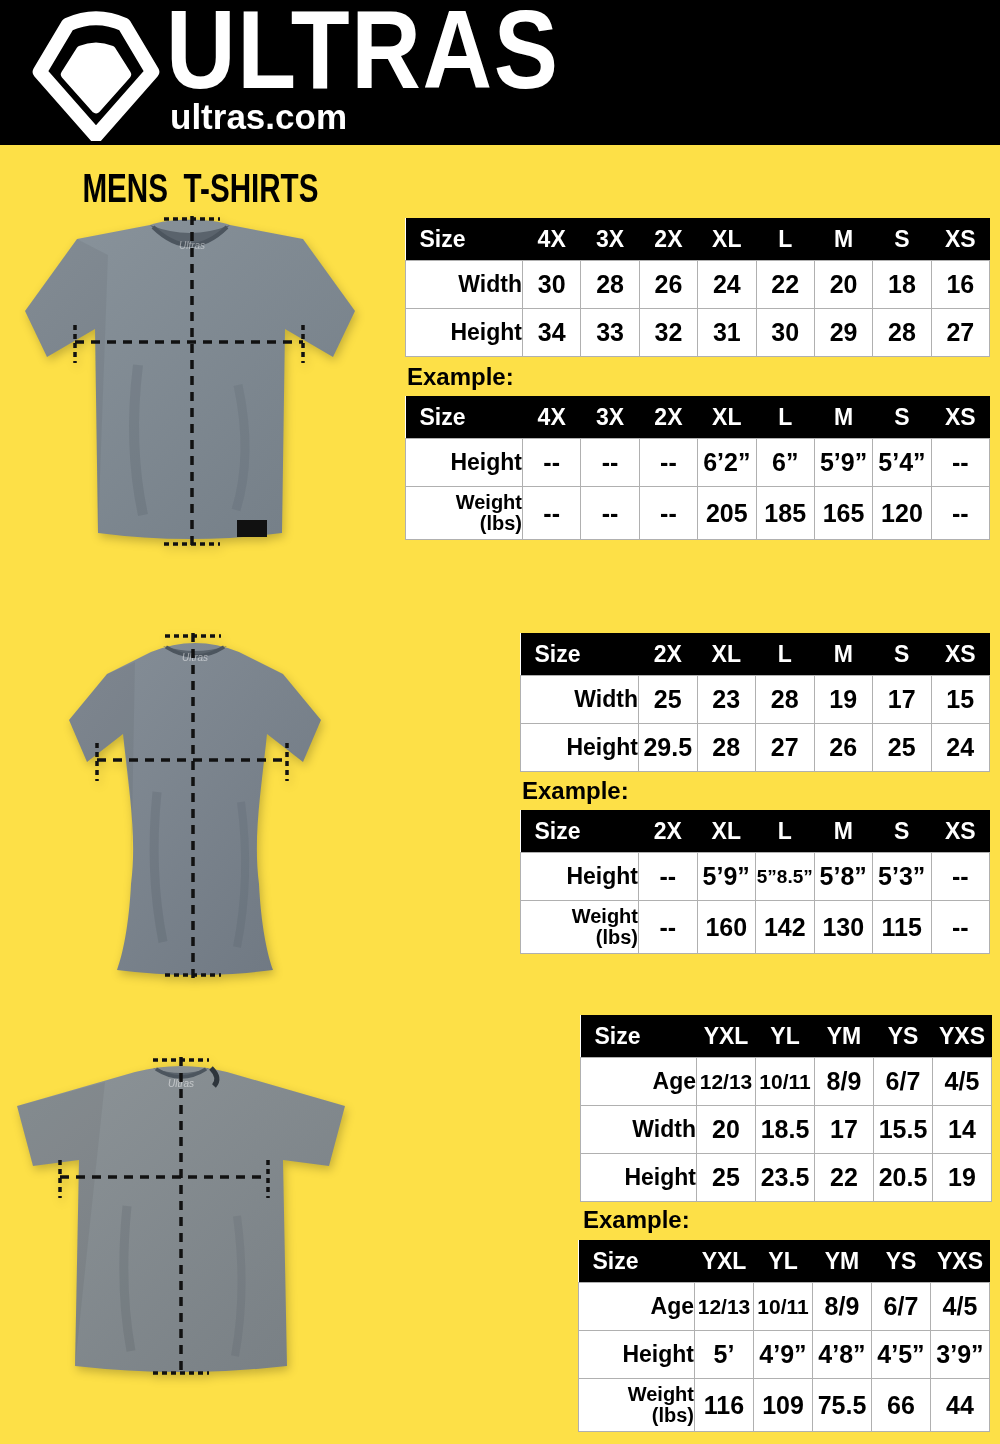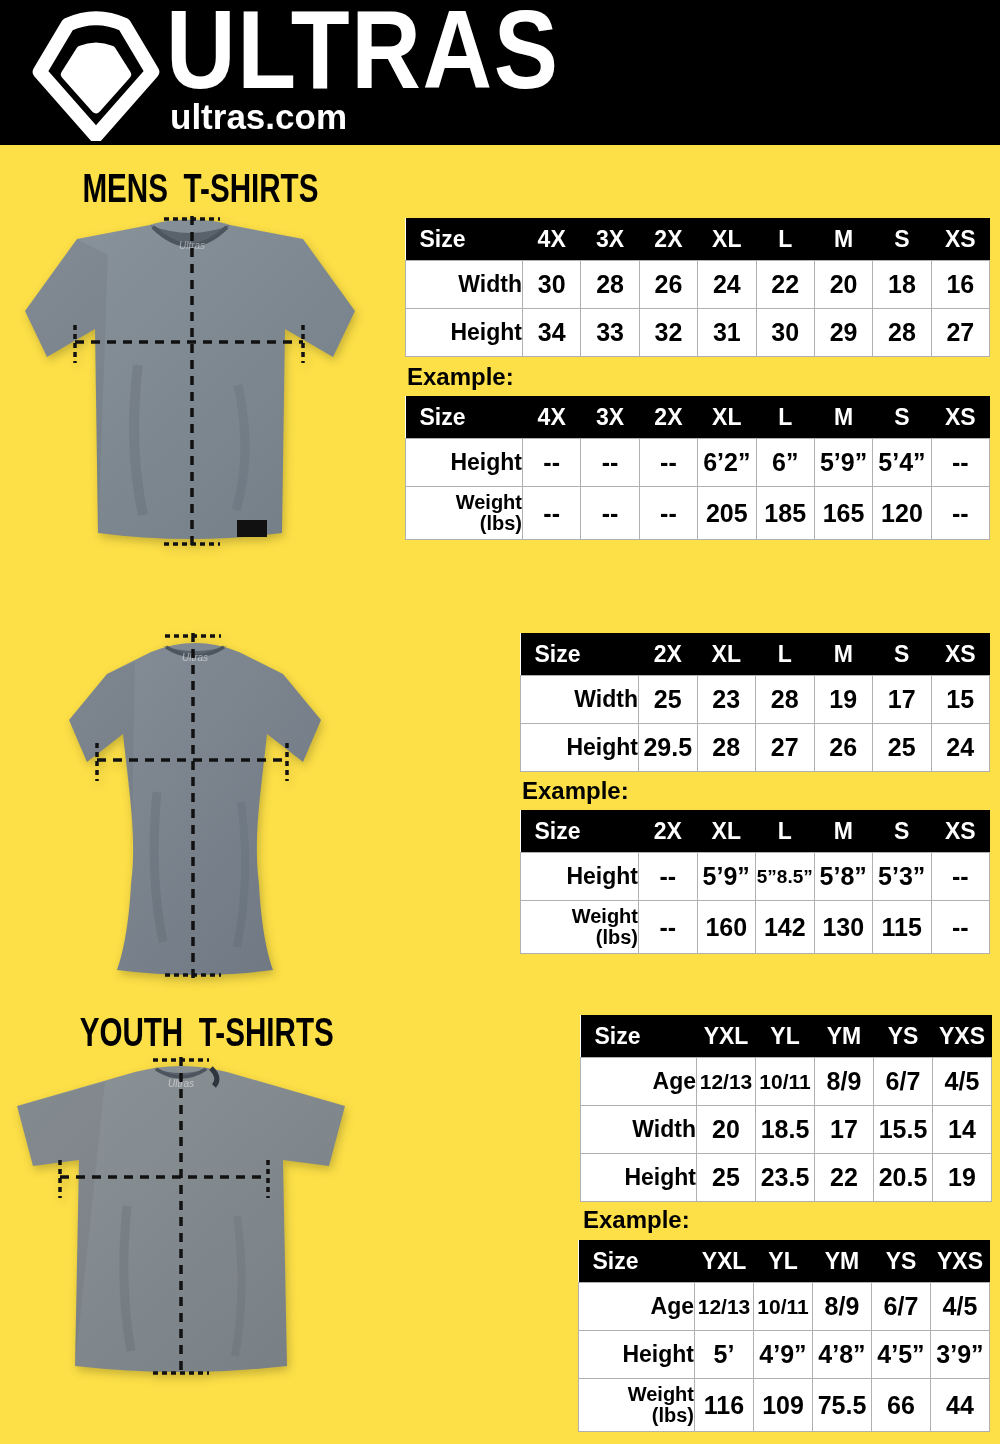--- a/index.html
+++ b/index.html
@@ -294,22 +294,20 @@
           <td class="val">--</td>
           <td class="val">160</td>
           <td class="val">142</td>
           <td class="val">130</td>
           <td class="val">115</td>
           <td class="val">--</td>
         </tr>
       </tbody>
     </table>
 
-  <h2 class="sec-title t-youth">
-    <span>YOUTH T-SHIRTS</span></h2>
 
   <svg class="shirt shirt-youth" width="340" height="322" viewBox="0 0 340 322">
     <defs>
       <linearGradient id="gy" x1="0" y1="0" x2="1" y2="1">
         <stop offset="0" stop-color="#8d9498"></stop>
           <stop offset="1" stop-color="#777e83"></stop>
       </linearGradient>
     </defs>
     <path d="M120,16 Q166,4 212,16 L330,50 L314,110 L268,104 L272,310 Q166,322 60,310 L64,104 L18,110 L2,50 Z" fill="url(#gy)"></path>
     <path d="M60,310 L64,104 L18,110 L2,50 L90,26 Z" fill="rgba(0,0,0,0.05)"></path>

